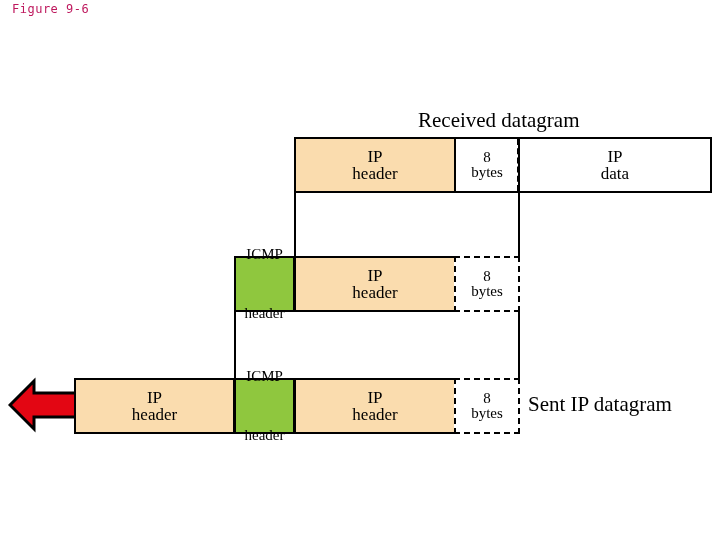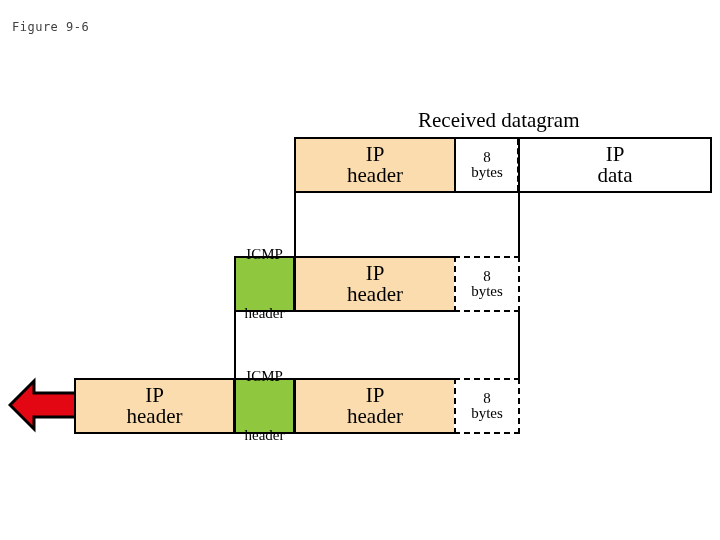--- a/index.html
+++ b/index.html
@@ -12,25 +12,25 @@
     height: 540px;
     position: relative;
     overflow: hidden;
     font-family: "Liberation Serif", "DejaVu Serif", serif;
     color: #000000;
   }
 
   #figure-label {
     position: absolute;
     left: 12px;
-    top: 20px;
+    top: 2px;
     font-family: "DejaVu Sans Mono", "Liberation Mono", monospace;
     font-size: 12px;
     letter-spacing: 0.5px;
-    color: #404040;
+    color: #be185d;
     white-space: nowrap;
   }
 
   #diagram {
     position: absolute;
     left: 0;
     top: 0;
     width: 720px;
     height: 460px;
   }
@@ -38,21 +38,21 @@
   
   .blk {
     position: absolute;
     box-sizing: border-box;
     border: 2px solid #000000;
     display: flex;
     flex-direction: column;
     align-items: center;
     justify-content: center;
     line-height: 1.02;
-    font-size: 21px;
+    font-size: 17px;
     text-align: center;
     white-space: nowrap;
   }
   .blk .l1, .blk .l2 { display: block; }
 
   .fill-orange { background: #fadcae; }
   .fill-green  { background: #8fc73e; gap: 44px; }
   .fill-white  { background: #ffffff; }
 
   .dashed {
@@ -152,14 +152,15 @@
   <div class="blk fill-orange" style="left:294px; top:378px; width:162px; height:56px;">
     <span class="l1">IP</span>
     <span class="l2">header</span>
   </div>
 
   <div class="blk dashed small" style="left:454px; top:378px; width:66px; height:56px;">
     <span class="l1">8</span>
     <span class="l2">bytes</span>
   </div>
 
+  <div class="caption" style="left:528px; top:392px;">Sent IP datagram</div>
 
 </div>
 
 </body></html>

